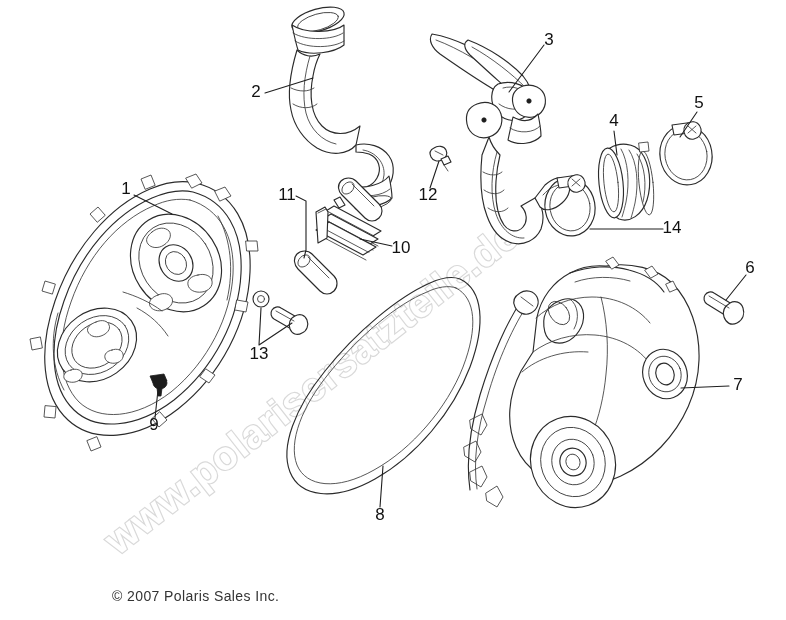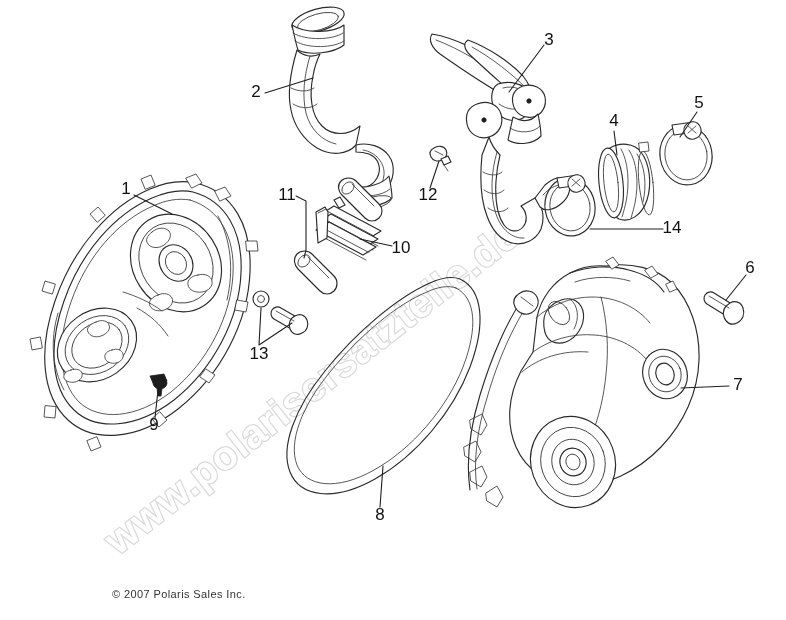--- a/index.html
+++ b/index.html
@@ -78,21 +78,21 @@
     fill: #ffffff;
     stroke: #d9d9d9;
     stroke-width: 2.4;
     paint-order: stroke fill;
   }
   #copyright-line {
     position: absolute;
     left: 112px;
     top: 588px;
     font-family: "Liberation Sans", sans-serif;
-    font-size: 11px;
+    font-size: 14px;
     color: #333333;
     letter-spacing: 0.4px;
     white-space: nowrap;
     text-align: right;
   }
 </style>
 </head>
 <body>
 
 <div id="diagram-root">

